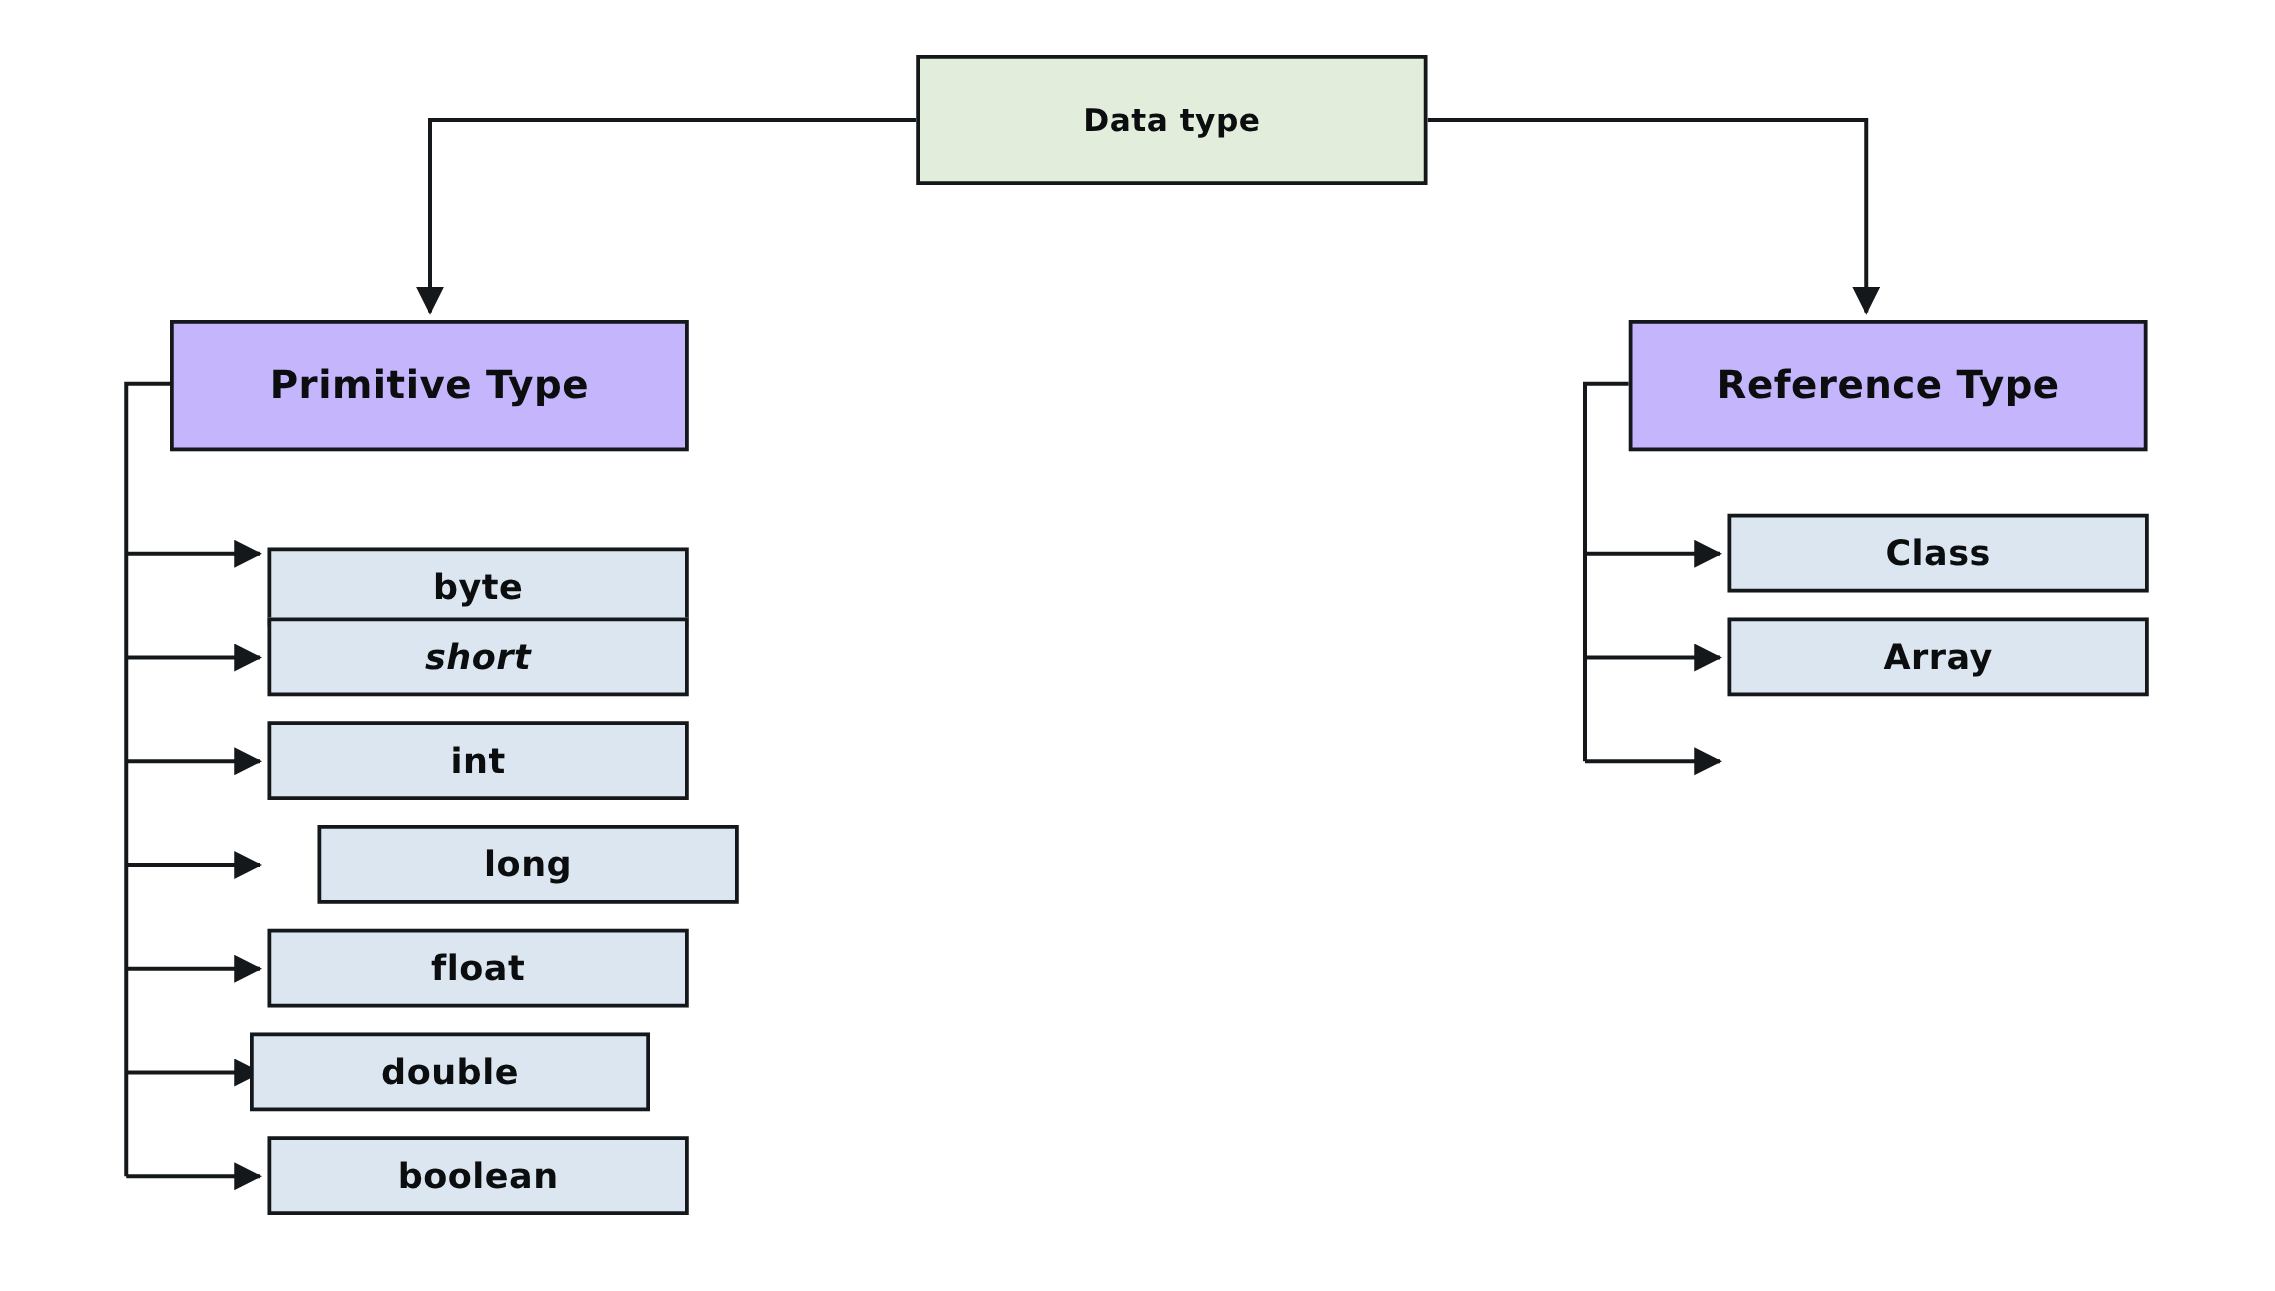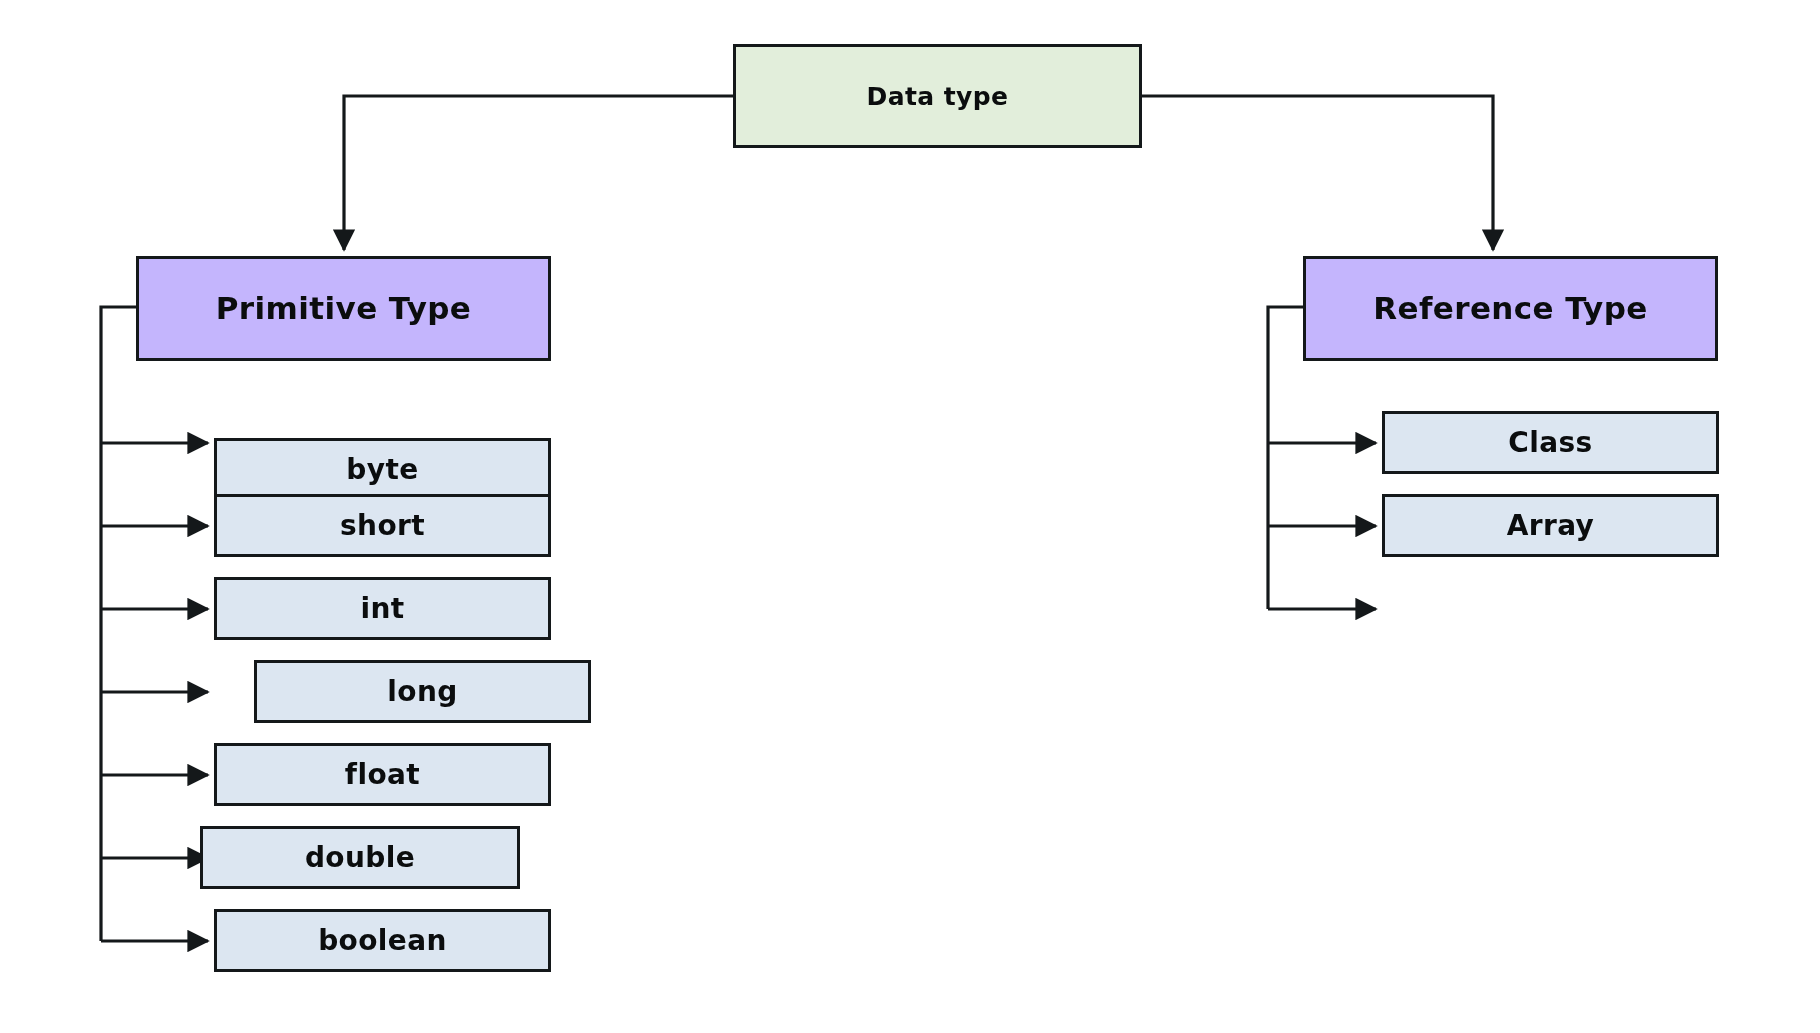--- a/index.html
+++ b/index.html
@@ -92,21 +92,21 @@
     <span>Data type</span>
   </div>
 
   <div class="node branch" style="left:136px; top:256px; width:415px; height:105px;">
     <span>Primitive Type</span>
   </div>
 
   <div class="node leaf" style="left:214px; top:399px; width:337px; height:63px;margin-top:39px;">
     <span>byte</span>
   </div>
-  <div class="node leaf" style="left:214px; top:494px; width:337px; height:63px;">
+  <div class="node leaf" style="left:214px; top:494px; width:337px; height:63px;font-style:italic;">
     <span>short</span>
   </div>
   <div class="node leaf" style="left:214px; top:577px; width:337px; height:63px;">
     <span>int</span>
   </div>
   <div class="node leaf" style="left:214px; top:660px; width:337px; height:63px;margin-left:40px;">
     <span>long</span>
   </div>
   <div class="node leaf" style="left:214px; top:743px; width:337px; height:63px;">
     <span>float</span>

